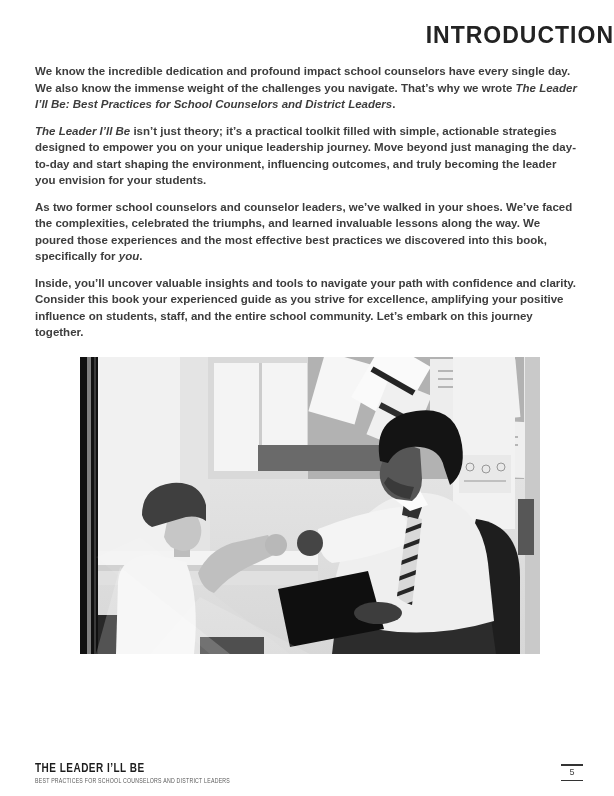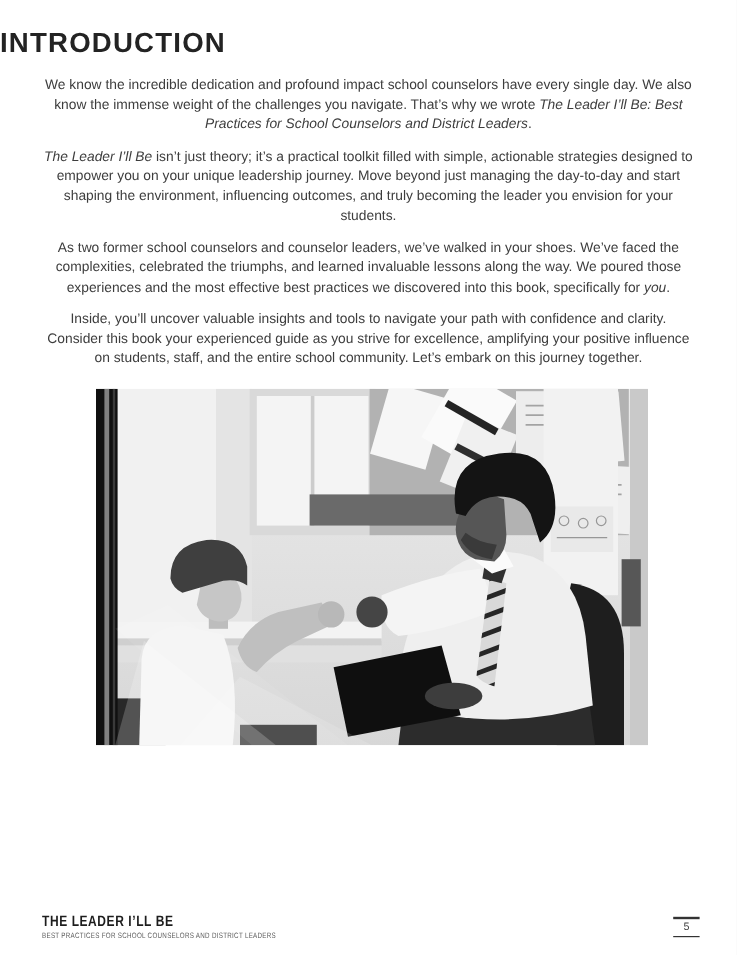--- a/index.html
+++ b/index.html
@@ -6,32 +6,33 @@
   .page {
     position:relative;
     width:614px; height:796px;
     background:#ffffff;
     outline:1px solid #e3e3e3;
     font-family:"Liberation Sans", sans-serif;
     overflow:hidden;
   }
   h1.page-title {
     margin:22px 0 14px 0;
-    text-align:left;
+    text-align:right;
     font-size:23px;
     font-weight:700;
     letter-spacing:1px;
     color:#232323;
   }
   .body-text {
     margin:0 35px;
     color:#3d3d3d;
     font-size:11.5px;
     line-height:16.5px;
-    text-align:center;
+    text-align:left;
+    font-weight:bold;
   }
   .body-text p { margin:0 0 10px 0; }
   .body-text em { font-style:italic; }
   figure.photo {
     margin:16px 0 0 80px;
     padding:0;
     width:460px; height:297px;
     line-height:0;
   }
   footer.page-footer {

